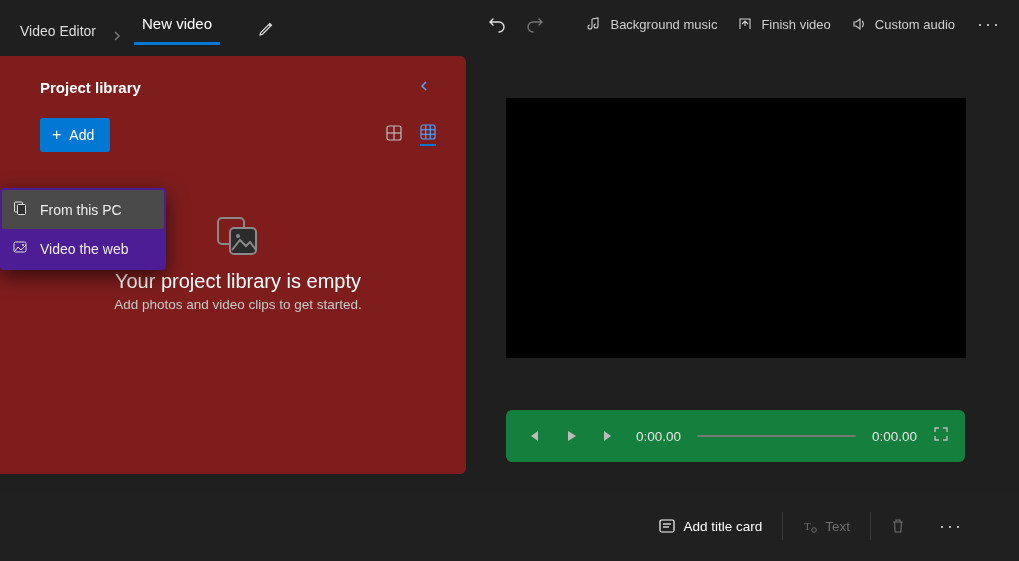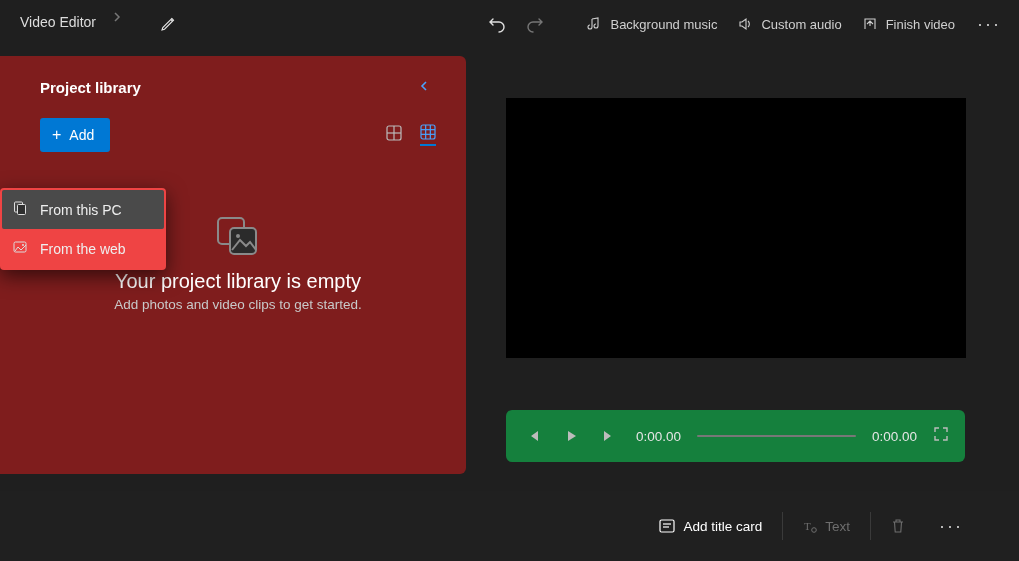--- a/index.html
+++ b/index.html
@@ -14,21 +14,21 @@
   }
   
   .topbar {
     display: flex;
     align-items: center;
     height: 48px;
     padding: 0 8px;
   }
   .crumb {
     display: flex;
-    align-items: flex-start;
+    align-items: flex-end;
     gap: 12px;
     padding: 0 8px;
   }
   .crumb-text {
     font-size: 14px;
     color: #dddddd;
     padding: 6px 4px;
   }
   .chevron {
     color: #777;
@@ -154,21 +154,21 @@
     font-size: 13.5px;
     color: #c9c9c9;
   }
 
   
   .dropdown {
     position: absolute;
     left: 0px;
     top: 188px;
     width: 166px;
-    background: #ef4444;
+    background: #4c1d95;
     border-radius: 4px;
     box-shadow: 0 6px 20px rgba(0,0,0,0.6);
     padding: 2px;
     z-index: 10;
   }
   .menu-item {
     display: flex;
     align-items: center;
     gap: 12px;
     padding: 10px 10px;
@@ -270,20 +270,21 @@
 <body>
 
 <div class="topbar">
   <div class="crumb">
     <span class="crumb-text">Video Editor</span>
     <span class="chevron">
       <svg width="10" height="10" viewBox="0 0 10 10">
           <path d="M3 1 L7 5 L3 9" stroke="#777" stroke-width="1.5" fill="none"></path>
         </svg>
     </span>
+    <span class="tab-active">New video</span>
     <span class="rename-btn">
       <svg width="16" height="16" viewBox="0 0 16 16">
           <path d="M2 14 L4.5 13.2 L12.5 5.2 L10.8 3.5 L2.8 11.5 Z M11.8 2.5 L13.5 4.2 L12.5 5.2 L10.8 3.5 Z" stroke="#e6e6e6" stroke-width="1.1" fill="none"></path>
         </svg>
     </span>
   </div>
   <div class="topbar-spacer"></div>
   <div class="top-actions">
     <button class="icon-btn">
       <svg width="18" height="18" viewBox="0 0 18 18">
@@ -297,29 +298,29 @@
     </button>
     <span style="width:18px"></span>
     <button class="icon-btn">
       <svg width="16" height="16" viewBox="0 0 16 16">
           <path d="M6 3 V11 A2 2 0 1 1 4 9 M6 3 L12 2 V10 A2 2 0 1 1 10 8" stroke="#cfcfcf" stroke-width="1.1" fill="none"></path>
         </svg>
       <span>Background music</span>
     </button>
     <button class="icon-btn">
       <svg width="16" height="16" viewBox="0 0 16 16">
-          <path d="M3 6 H5 L9 3 V13 L5 10 H3 Z M11 5 A4 4 0 0 1 11 11" stroke="#cfcfcf" stroke-width="1.1" fill="none"></path>
-        </svg>
-      <span>Custom audio</span>
+          <path d="M3 13 V3 H13 V13 M8 5 V10 M5 8 L8 5 L11 8" stroke="#cfcfcf" stroke-width="1.1" fill="none"></path>
+        </svg>
+      <span>Finish video</span>
     </button>
     <button class="icon-btn">
       <svg width="16" height="16" viewBox="0 0 16 16">
-          <path d="M3 13 V3 H13 V13 M8 5 V10 M5 8 L8 5 L11 8" stroke="#cfcfcf" stroke-width="1.1" fill="none"></path>
-        </svg>
-      <span>Finish video</span>
+          <path d="M3 6 H5 L9 3 V13 L5 10 H3 Z M11 5 A4 4 0 0 1 11 11" stroke="#cfcfcf" stroke-width="1.1" fill="none"></path>
+        </svg>
+      <span>Custom audio</span>
     </button>
     <button class="icon-btn more-dots">···</button>
   </div>
 </div>
 
 <div class="content">
 
   <div class="library">
     <div class="lib-header">
       <div class="lib-title">Project library</div>
@@ -409,21 +410,21 @@
     <span>From this PC</span>
   </div>
   <div class="menu-item">
     <span>
       <svg width="16" height="16" viewBox="0 0 16 16">
           <rect x="2" y="3" width="12" height="10" rx="1.5" stroke="#ddd" stroke-width="1" fill="none"></rect>
           <circle cx="11" cy="6" r="1" fill="#ddd"></circle>
           <path d="M3 12 L6 8 L9 11 L14 6" stroke="#ddd" stroke-width="1" fill="none"></path>
         </svg>
     </span>
-    <span>From the web</span>
+    <span>Video the web</span>
   </div>
 </div>
 
 <div class="storybar">
   <button class="sb-btn primary">
     <svg width="16" height="14" viewBox="0 0 16 14">
         <rect x="1" y="1" width="14" height="12" rx="1.5" stroke="#fff" stroke-width="1.2" fill="none"></rect>
         <line x1="4" y1="5" x2="12" y2="5" stroke="#fff" stroke-width="1.2"></line>
         <line x1="4" y1="8" x2="10" y2="8" stroke="#fff" stroke-width="1.2"></line>
       </svg>

